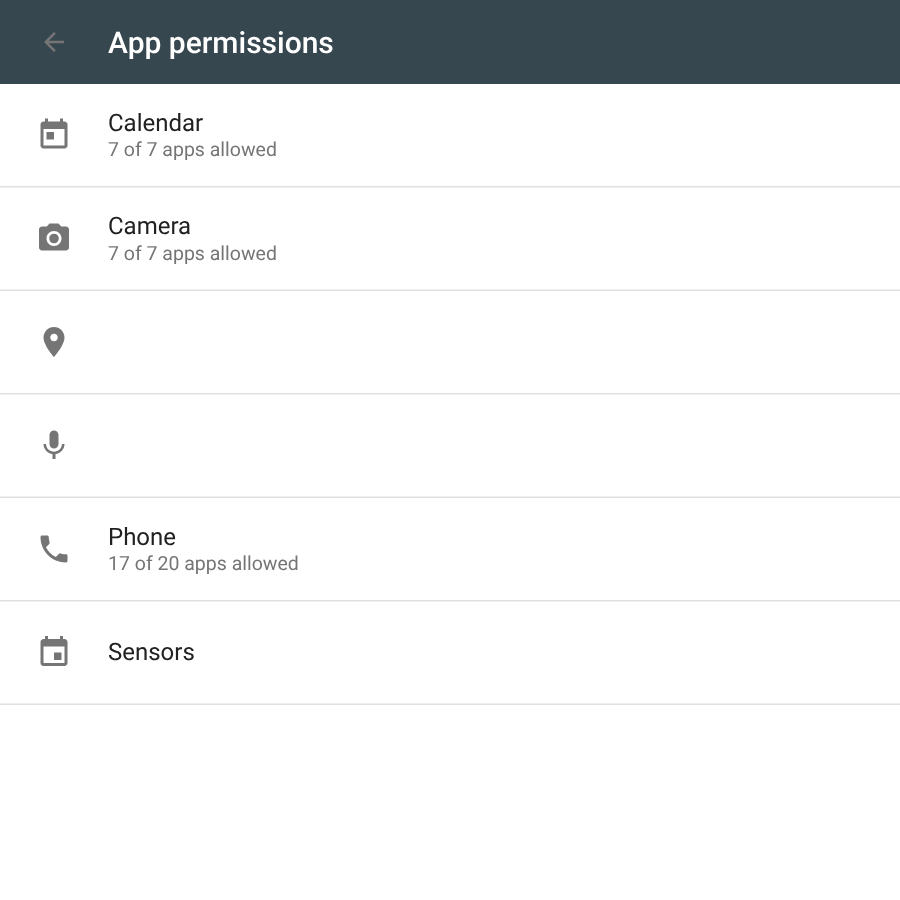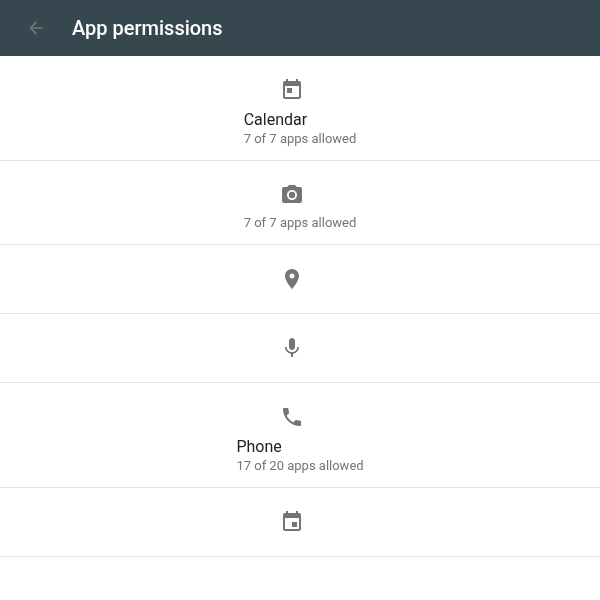--- a/index.html
+++ b/index.html
@@ -52,21 +52,20 @@
       background: #ffffff;
     }
 
     .list-item {
       display: flex;
       align-items: center;
       padding: 14px 16px;
       border-bottom: 1px solid #e0e0e0;
       cursor: pointer;
       min-height: 68px;
-      flex-direction: column;
     }
 
     .icon-container {
       width: 40px;
       height: 40px;
       display: flex;
       align-items: center;
       justify-content: center;
       flex-shrink: 0;
       margin-right: 16px;
@@ -123,20 +122,21 @@
       </div>
     </div>
 
     <div class="list-item">
       <div class="icon-container">
         <svg width="24" height="24" viewBox="0 0 24 24">
           <path d="M12 15.2A3.2 3.2 0 0 0 15.2 12 3.2 3.2 0 0 0 12 8.8 3.2 3.2 0 0 0 8.8 12 3.2 3.2 0 0 0 12 15.2zM9 2L7.17 4H4c-1.1 0-2 .9-2 2v12c0 1.1.9 2 2 2h16c1.1 0 2-.9 2-2V6c0-1.1-.9-2-2-2h-3.17L15 2H9zm3 15c-2.76 0-5-2.24-5-5s2.24-5 5-5 5 2.24 5 5-2.24 5-5 5z"></path>
         </svg>
       </div>
       <div class="item-text">
+        <span class="item-title">Camera</span>
         <span class="item-subtitle">7 of 7 apps allowed</span>
       </div>
     </div>
 
 
     <div class="list-item">
       <div class="icon-container">
         <svg width="24" height="24" viewBox="0 0 24 24">
           <path d="M12 2C8.13 2 5 5.13 5 9c0 5.25 7 13 7 13s7-7.75 7-13c0-3.87-3.13-7-7-7zm0 9.5c-1.38 0-2.5-1.12-2.5-2.5s1.12-2.5 2.5-2.5 2.5 1.12 2.5 2.5-1.12 2.5-2.5 2.5z"></path>
         </svg>
@@ -164,17 +164,18 @@
     </div>
 
 
     <div class="list-item">
       <div class="icon-container">
         <svg width="24" height="24" viewBox="0 0 24 24">
           <path d="M17 12h-5v5h5v-5zM16 1v2H8V1H6v2H5c-1.11 0-1.99.9-1.99 2L3 19c0 1.1.89 2 2 2h14c1.1 0 2-.9 2-2V5c0-1.1-.9-2-2-2h-1V1h-2zm3 18H5V8h14v11z"></path>
         </svg>
       </div>
       <div class="item-text">
+        <span class="item-title">Sensors</span>
       </div>
     </div>
 
   </div>
 </div>
 
 </body></html>

